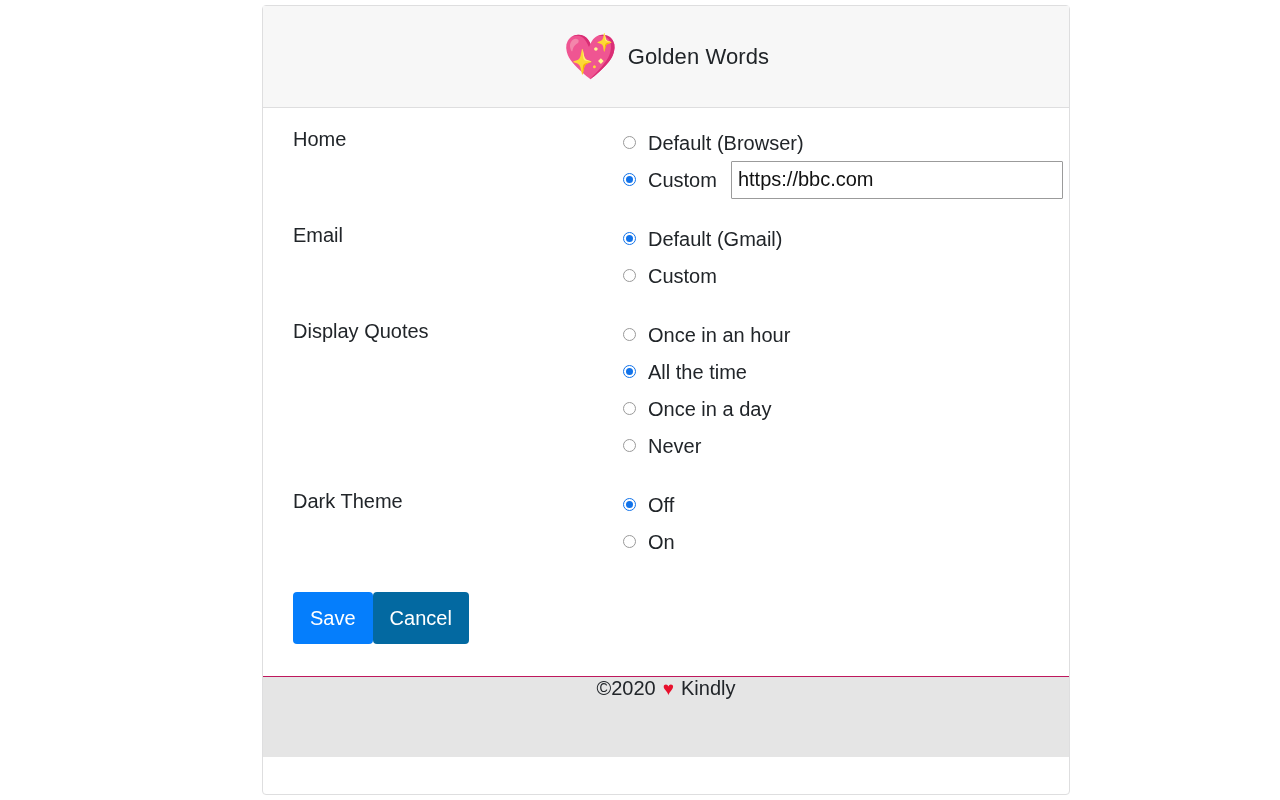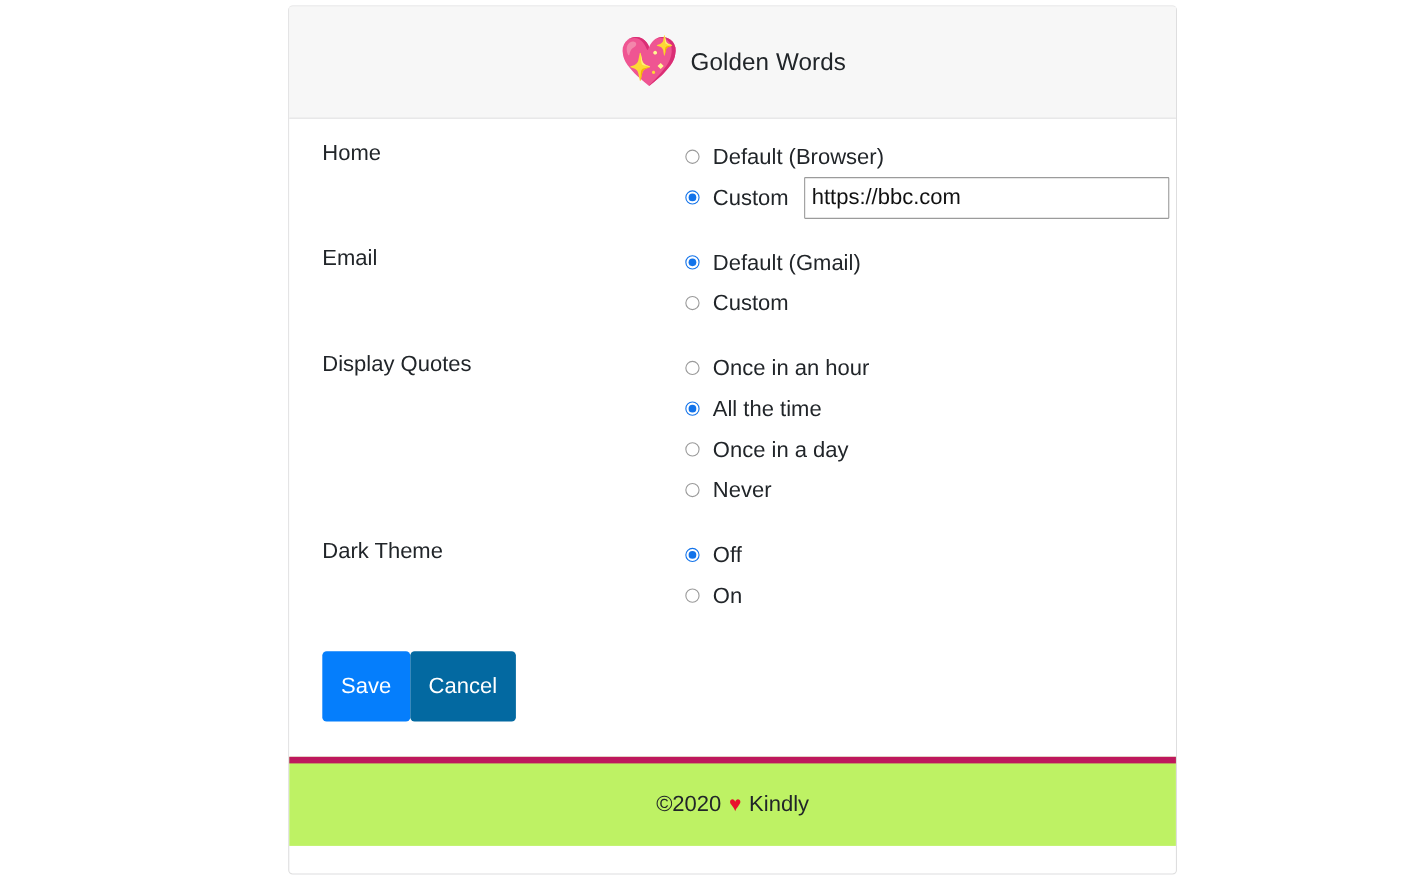--- a/index.html
+++ b/index.html
@@ -155,37 +155,37 @@
     align-items: center;
     margin-top: 32px;
     margin-bottom: 8px;
   }
 
   .btn {
     border: none;
     font-family: "Liberation Sans", sans-serif;
     font-size: 20px;
     color: #ffffff;
-    height: 64px;
+    height: 52px;
     border-radius: 4px;
     cursor: pointer;
     padding: 0 17px;
     line-height: 52px;
   }
 
   .btn-primary { background: #057efc; }
   .btn-secondary { background: #0369a1; }
 
   
   .card-footer {
     height: 81px;
-    background: #bef264;
-    border-top: 6px solid #be185d;
-    display: flex;
-    align-items: center;
+    background: #e5e5e5;
+    border-top: 1px solid #be185d;
+    display: flex;
+    align-items: flex-start;
     justify-content: center;
     box-sizing: border-box;
   }
 
   .footer-text {
     font-size: 20px;
     color: #212529;
     display: flex;
     align-items: center;
     gap: 7px;

